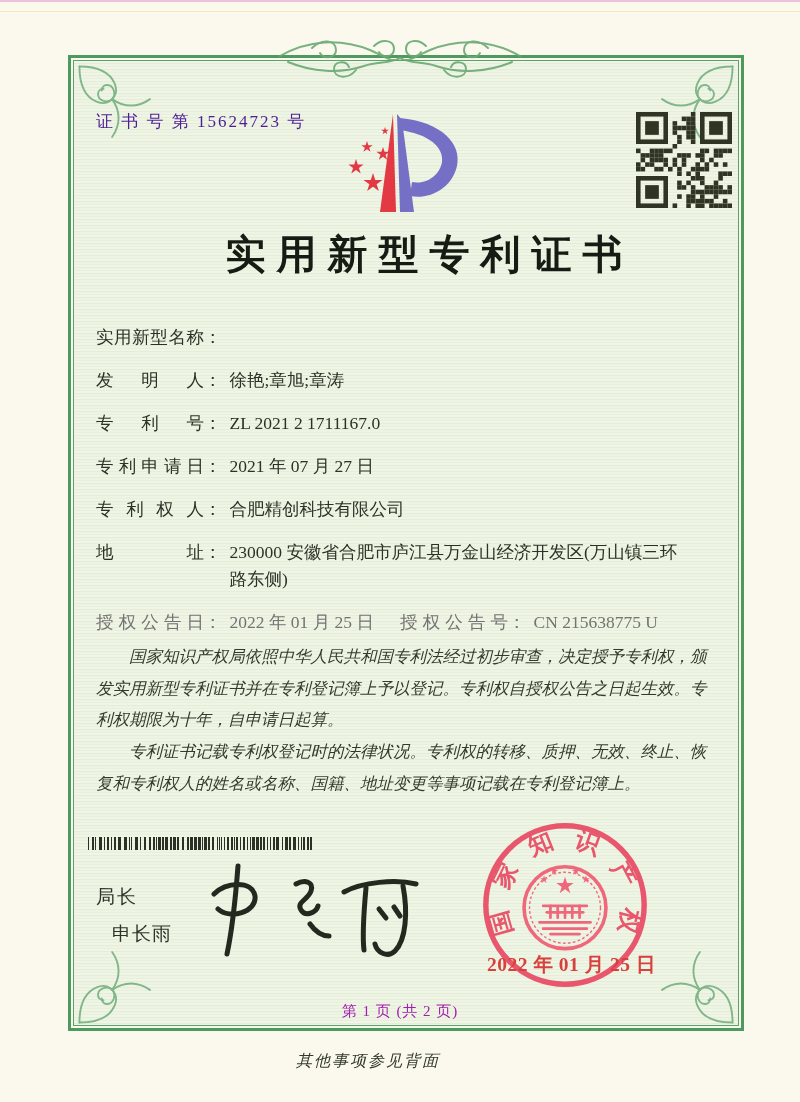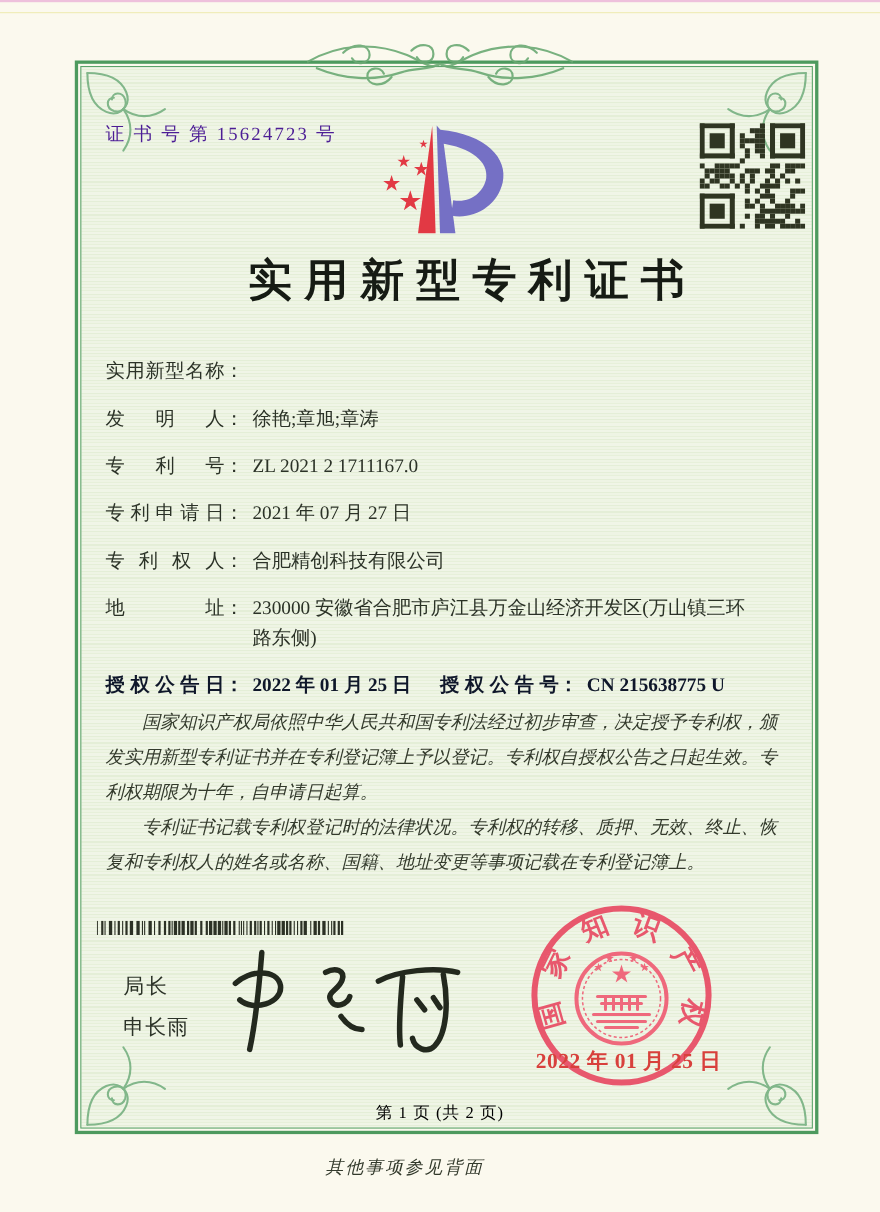--- a/index.html
+++ b/index.html
@@ -43,54 +43,54 @@
     text-align:center; font-size:40px; font-weight:bold;
     letter-spacing:11px; color:#161b14; text-indent:11px;padding-left:48px;
   }
 
   .fields { position:absolute; left:96px; top:324px; width:604px; font-size:17.5px; }
   .frow { display:flex; line-height:27px; margin-bottom:16px; color:#2b3227; }
   .flabel { display:inline-block; width:108px; text-align:justify; text-align-last:justify; flex:none; }
   .fcolon { flex:none; margin-right:8px; }
   .fvalue { flex:1; }
   .frow-grant { display:flex; }
-  .grant-pair { display:flex; line-height:27px; color:#0f172a;font-weight:bold; }
+  .grant-pair { display:flex; line-height:27px; color:#737373; }
   .grant-pair.first { width:304px; flex:none; }
   .glabel { display:inline-block; width:108px; text-align:justify; text-align-last:justify; flex:none; }
 
   .paragraphs {
     position:absolute; left:96px; top:642px; width:614px;
     font-size:16.5px; line-height:1.92; color:#333a2c;
     font-style:italic;
     font-family:Liberation Mono, monospace;
   }
   .paragraphs p { text-indent:2em; }
 
   .barcode { position:absolute; left:88px; top:837px; }
 
   .sig-title {
-    position:absolute; left:112px; top:884px; font-size:19px;
+    position:absolute; left:96px; top:884px; font-size:19px;
     font-family:"Liberation Sans", sans-serif; color:#2c3328; letter-spacing:2px;
   }
   .sig-name {
     position:absolute; left:112px; top:921px; font-size:19px;
     font-family:"Liberation Sans", sans-serif; color:#2c3328; letter-spacing:1px;
   }
   .signature-svg { position:absolute; left:198px; top:852px; }
 
   .seal { position:absolute; left:474px; top:814px; }
   .seal-date {
     position:absolute; left:487px; top:951px; width:170px;
     font-size:19.5px; font-weight:600; color:#d8403c; letter-spacing:0.5px;
     text-align:left; white-space:nowrap;
   }
 
   .page-num {
     position:absolute; left:0; top:1002px; width:800px; text-align:center;
-    font-size:15px; color:#000000; letter-spacing:1px;
+    font-size:15px; color:#a21caf; letter-spacing:1px;
   }
   .back-note {
     position:absolute; left:0; top:1051px; width:736px; text-align:center;
     font-size:16px; color:#333a2c; font-style:italic; letter-spacing:2px;
   }
 </style>
 </head>
 <body>
 
 <div class="page">

